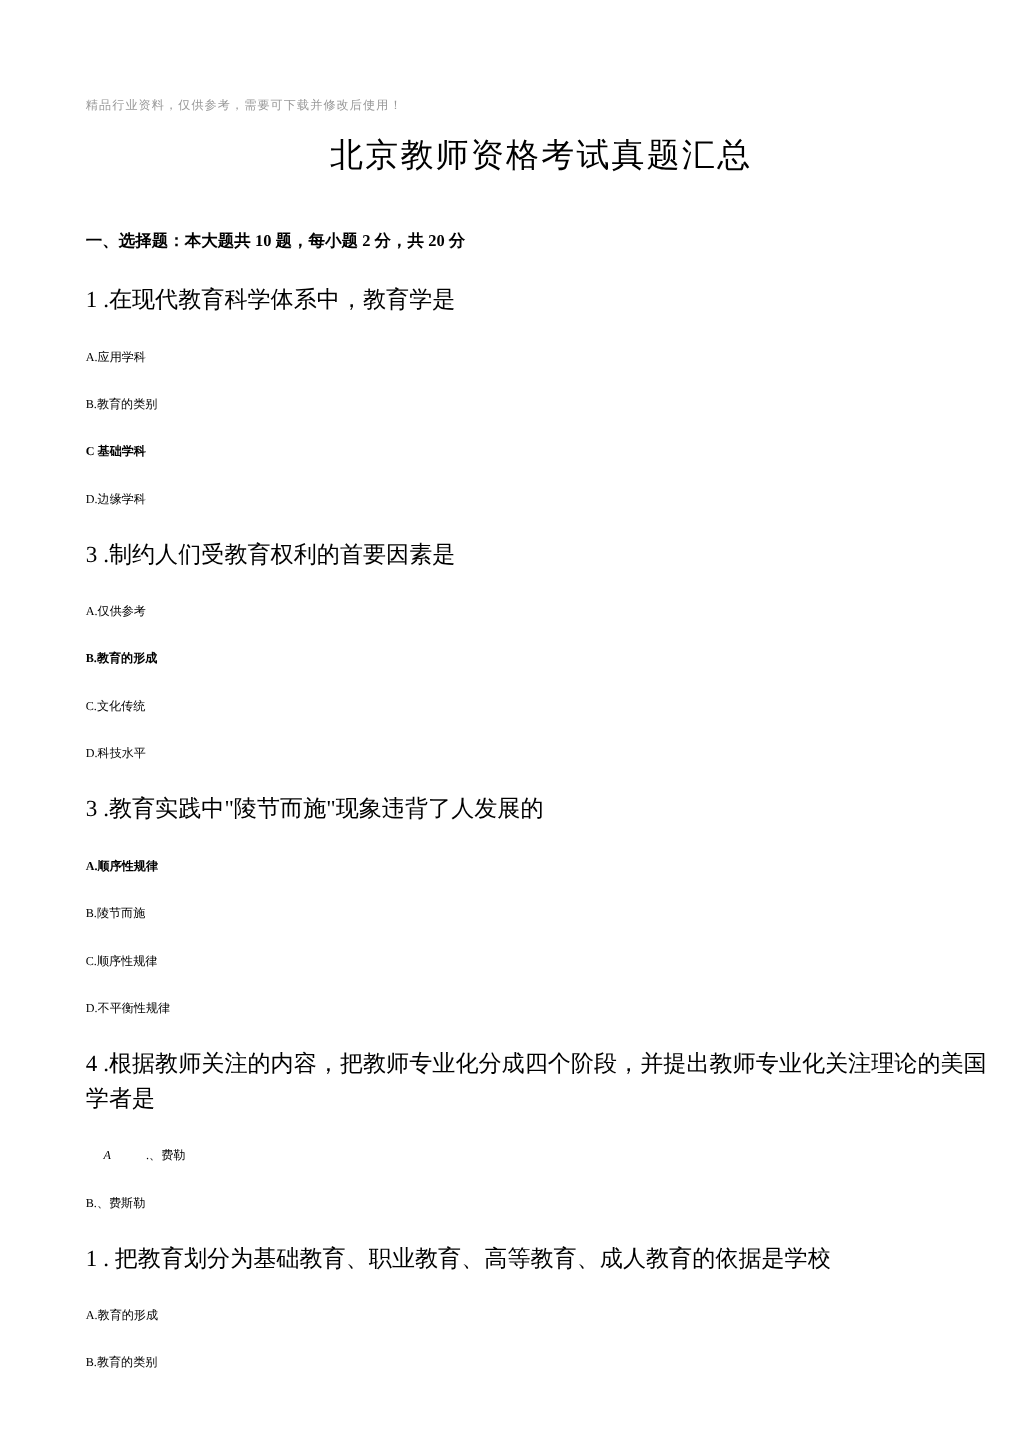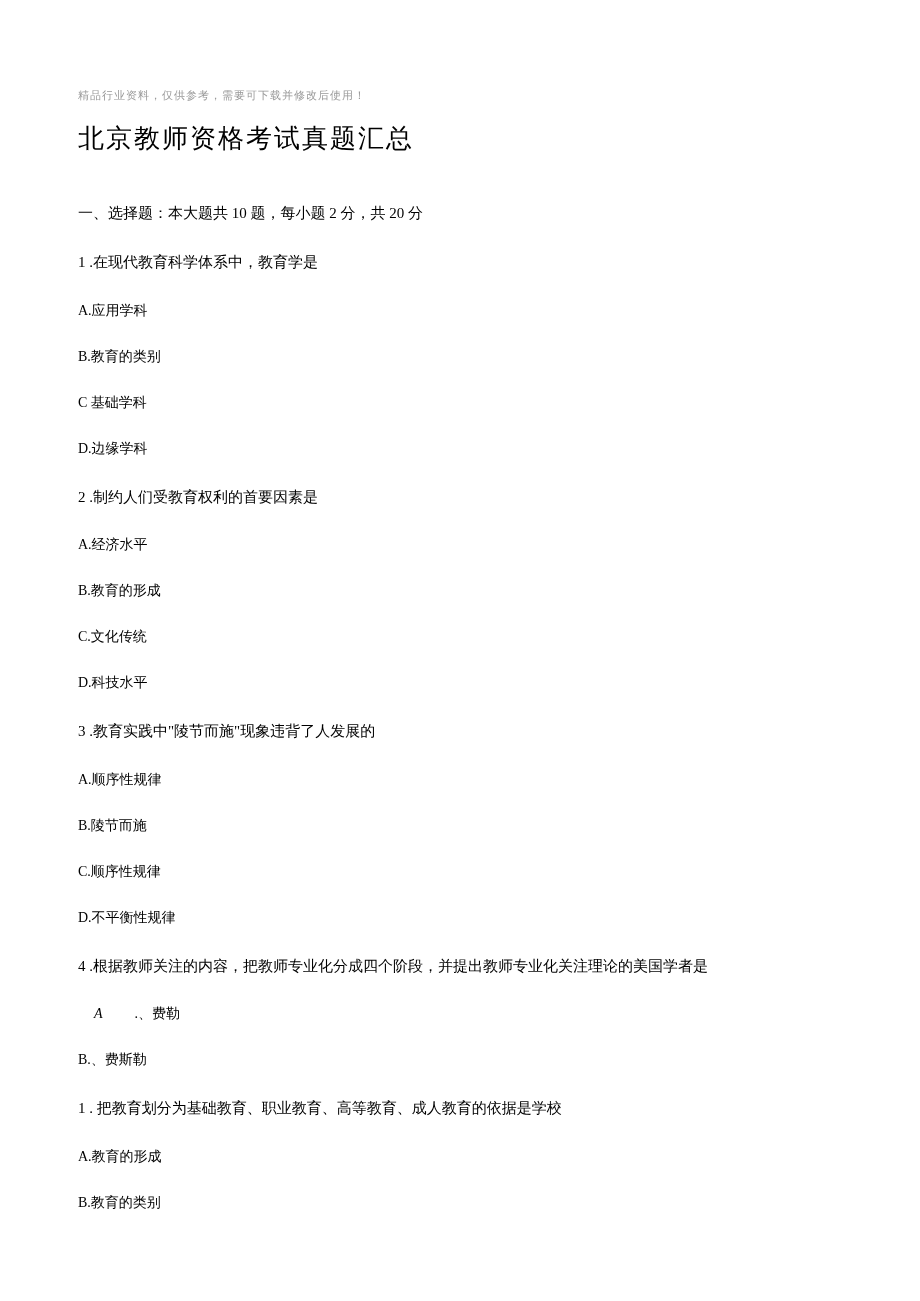--- a/index.html
+++ b/index.html
@@ -15,63 +15,64 @@
       color: #000;
       padding: 40px 30px;
     }
     .header-note {
       font-size: 11px;
       color: #999;
       margin-bottom: 18px;
       letter-spacing: 1px;
     }
     .title {
-      font-size: 26px;
+      text-align: center;
+      font-size: 30px;
       font-weight: normal;
       margin-bottom: 48px;
       letter-spacing: 2px;
     }
     .section-heading {
       font-size: 15px;
-      font-weight: normal;
+      font-weight: bold;
       margin-bottom: 28px;
     }
     .question-text {
-      font-size: 15px;
+      font-size: 21px;
       margin-bottom: 28px;
       line-height: 1.5;
     }
     .option {
-      font-size: 14px;
+      font-size: 11px;
       margin-bottom: 28px;
     }
     .bold {
-      font-weight: normal;
+      font-weight: bold;
     }
     .italic-a {
       font-style: italic;
     }
   </style>
 </head>
 <body>
 
 <div class="header-note">精品行业资料，仅供参考，需要可下载并修改后使用！</div>
 
 <h1 class="title">北京教师资格考试真题汇总</h1>
 
 <div class="section-heading">一、选择题：本大题共 10 题，每小题 2 分，共 20 分</div>
 
 <div class="question-text">1 .在现代教育科学体系中，教育学是</div>
 <div class="option">A.应用学科</div>
 <div class="option">B.教育的类别</div>
 <div class="option bold">C 基础学科</div>
 <div class="option">D.边缘学科</div>
 
-<div class="question-text">2 .制约人们受教育权利的首要因素是</div>
-<div class="option">A.经济水平</div>
+<div class="question-text">3 .制约人们受教育权利的首要因素是</div>
+<div class="option">A.仅供参考</div>
 <div class="option bold">B.教育的形成</div>
 <div class="option">C.文化传统</div>
 <div class="option">D.科技水平</div>
 
 <div class="question-text">3 .教育实践中"陵节而施"现象违背了人发展的</div>
 <div class="option bold">A.顺序性规律</div>
 <div class="option">B.陵节而施</div>
 <div class="option">C.顺序性规律</div>
 <div class="option">D.不平衡性规律</div>
 

